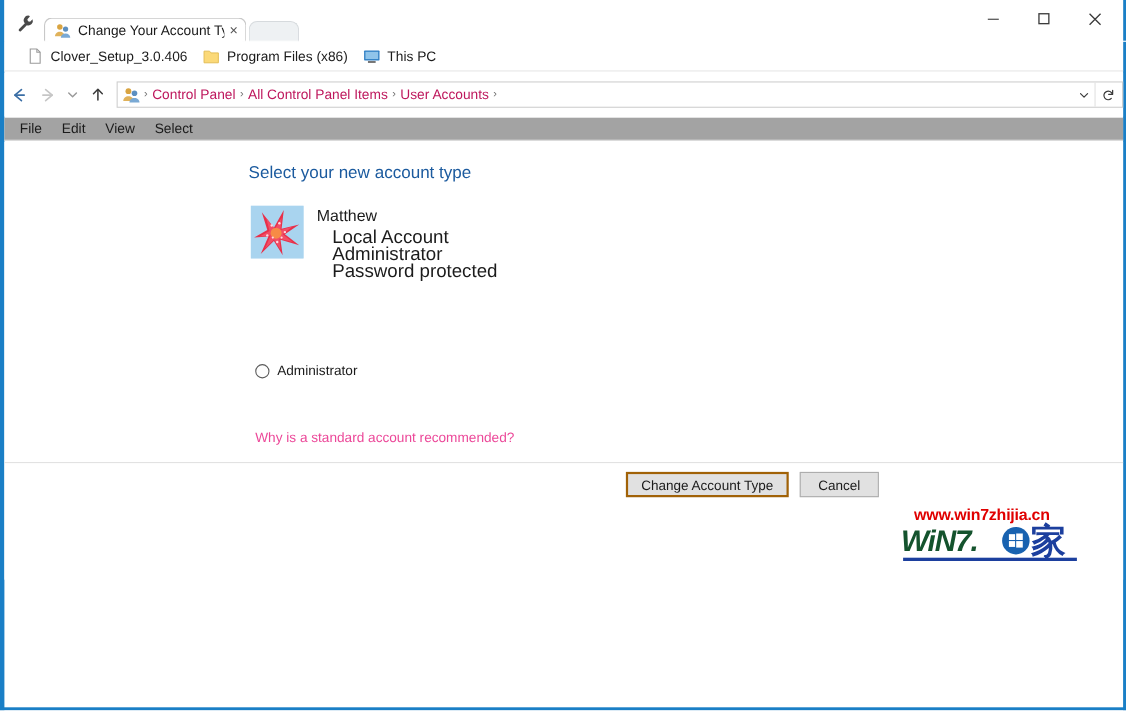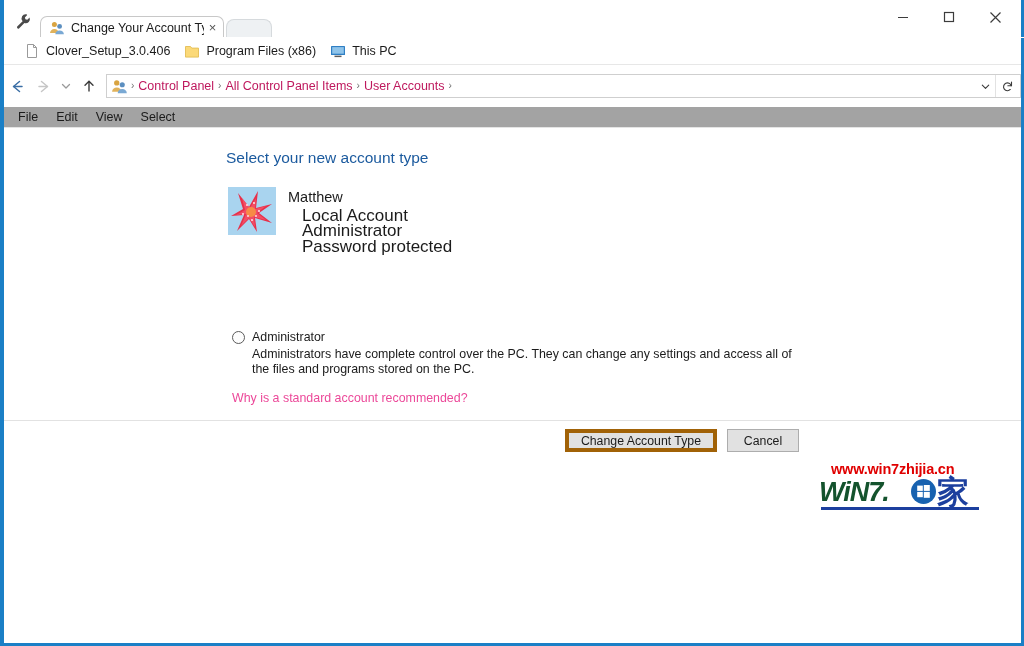--- a/index.html
+++ b/index.html
@@ -333,21 +333,21 @@
     border: 1px solid #adadad;
     font-size: 12.3px;
     color: #1b1b1b;
     display: flex;
     align-items: center;
     justify-content: center;
     padding: 0 10px;
     box-sizing: border-box;
   }
   .btn.primary {
-    border: 4px solid #a16207;
+    border: 2px solid #a16207;
     padding: 0 12px;
     margin-right: 10px;
   }
 
   
   .watermark {
     position: absolute;
     right: 22px; bottom: 14px;
     width: 180px;
     text-align: left;
@@ -575,21 +575,20 @@
         <div class="account-line">Password protected</div>
       </div>
     </div>
 
 
     <div class="option admin">
       <div class="option-head">
         <span class="radio"></span>
         <span class="option-label">Administrator</span>
       </div>
-      <div class="option-desc">Administrators have complete control over the PC. They can change any settings and access all of the files and programs stored on the PC.</div>
     </div>
 
     <a class="help-link" href="#">Why is a standard account recommended?</a>
 
     <div class="divider"></div>
 
     <div class="buttonrow">
       <div class="btn primary">Change Account Type</div>
       <div class="btn">Cancel</div>
     </div>

